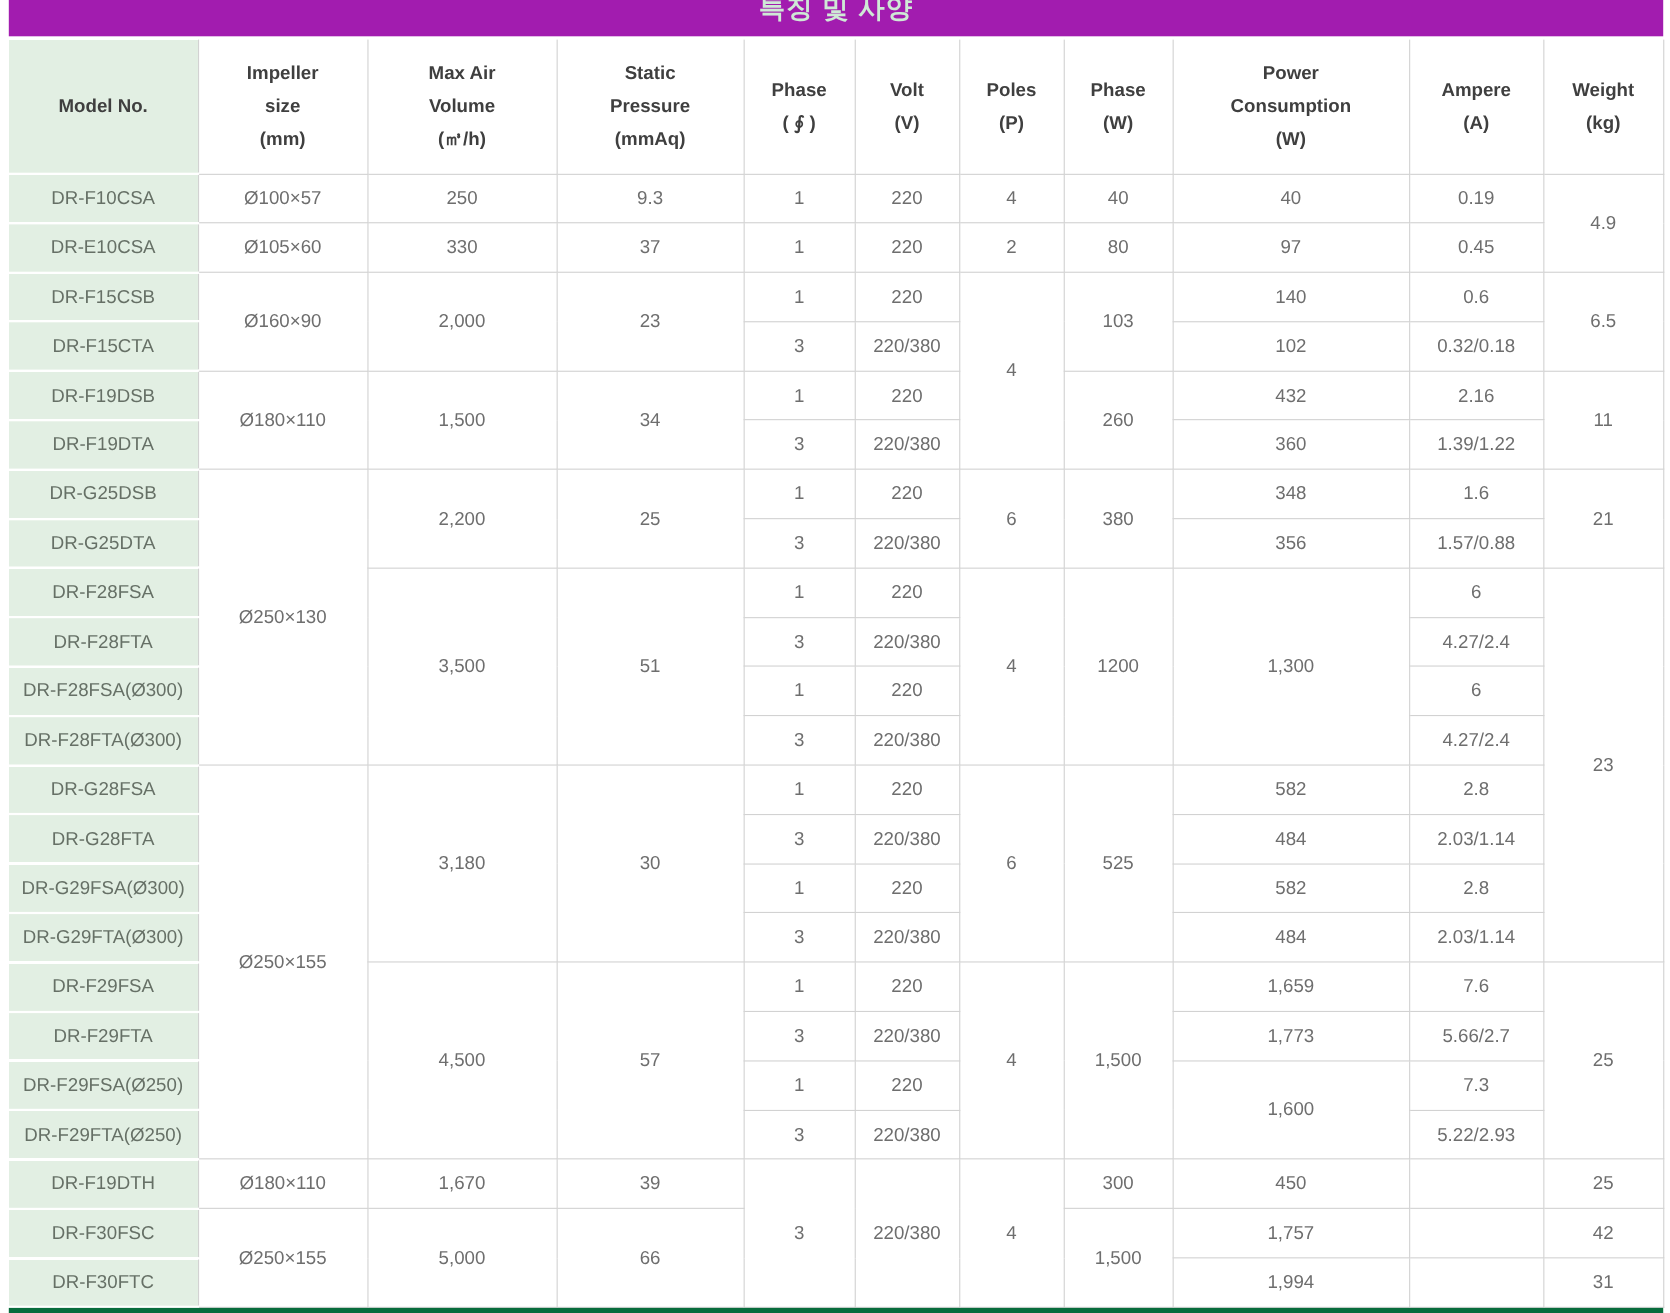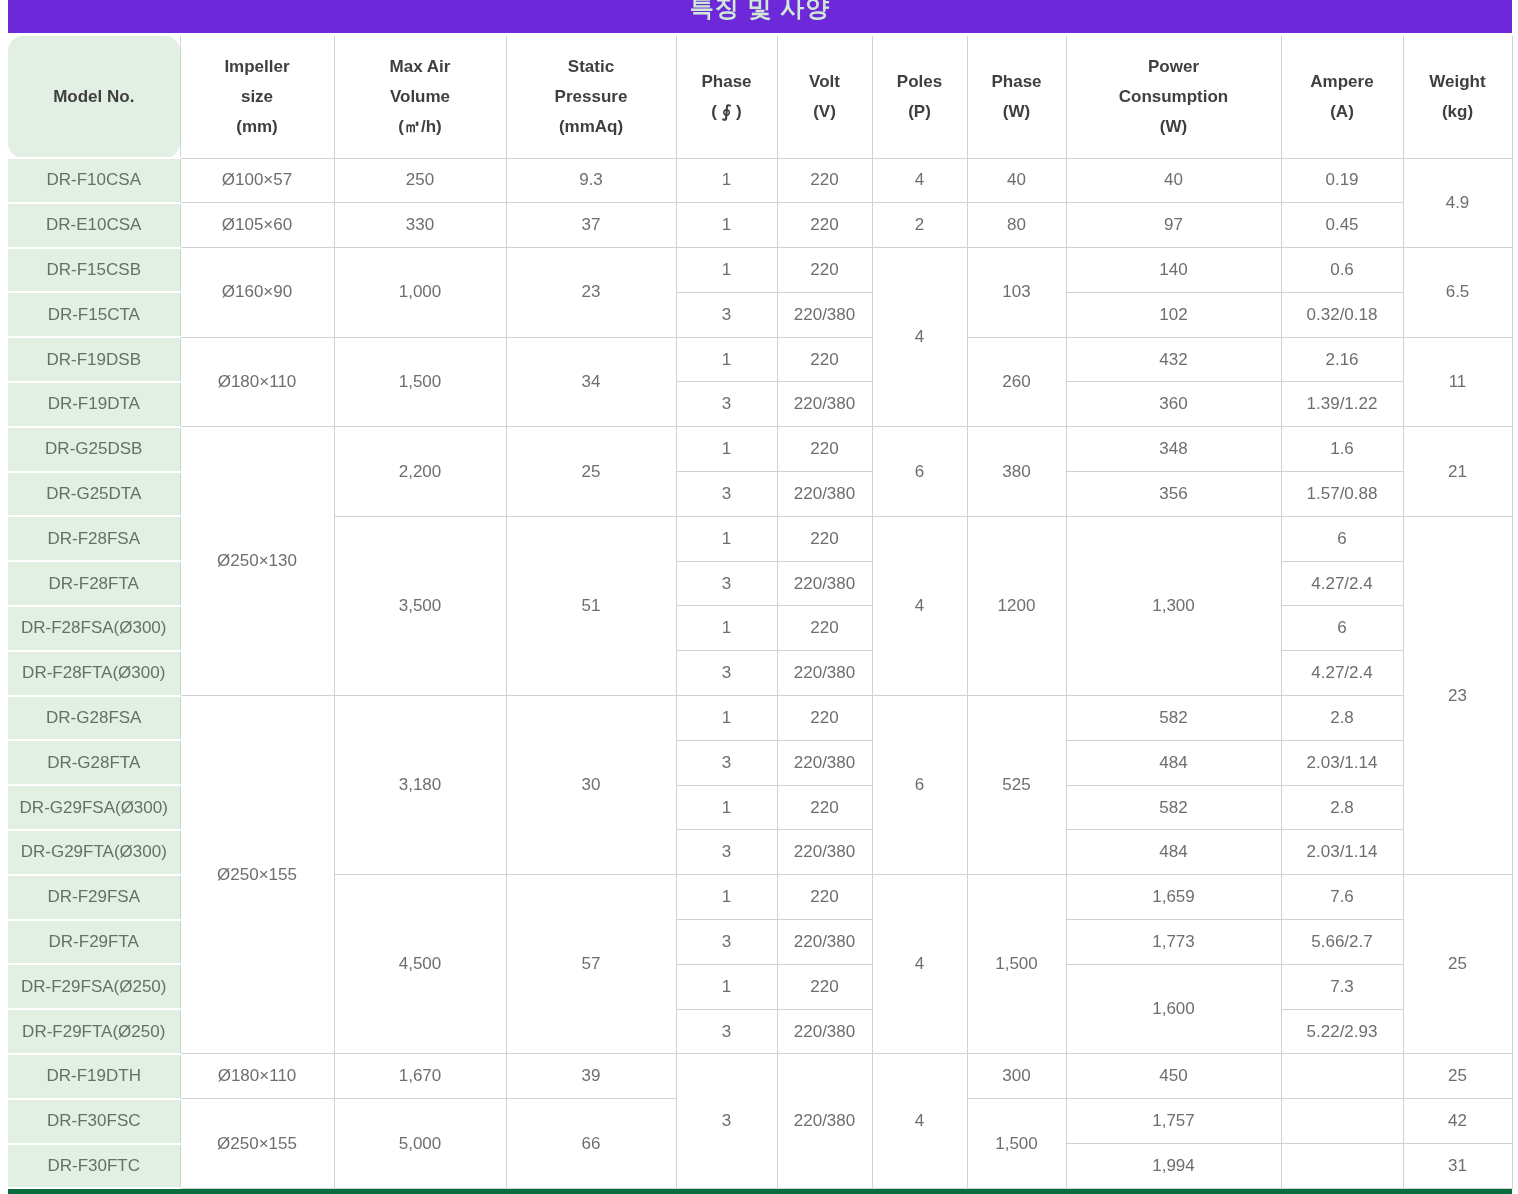--- a/index.html
+++ b/index.html
@@ -3,21 +3,21 @@
 <meta charset="utf-8">
 <style>
   html,body{margin:0;padding:0;background:#ffffff;}
   body{
     width:1518px;height:1194px;
     font-family:"Liberation Sans","DejaVu Sans",sans-serif;
     overflow:hidden;
   }
   .title-bar{
     margin-left:8px;width:1504px;height:33px;
-    background:#6d28d9;overflow:hidden;
+    background:#a21caf;overflow:hidden;
     display:flex;justify-content:center;
   }
   .title-bar span{
     color:#cfe9d6;font-size:24px;font-weight:bold;
     margin-top:-7px;line-height:30px;letter-spacing:1px;
   }
   table.spec{
     margin-left:8px;margin-top:3px;width:1504px;
     border-collapse:collapse;table-layout:fixed;
   }
@@ -25,21 +25,21 @@
     border:1px solid #d2d2d2;
     text-align:center;vertical-align:middle;
     padding:0;overflow:hidden;white-space:nowrap;
   }
   thead tr{height:122px;}
   th{
     background:#ffffff;color:#3f3f3f;
     font-size:17px;font-weight:bold;border-top:none;
   }
   th div{line-height:30px;}
-  th.model-h{background:#e2efe3;border-left:none;border-radius:15px;}
+  th.model-h{background:#e2efe3;border-left:none;}
   tbody tr{height:44.8px;}
   td{color:#6e6e6e;font-size:17px;background:#ffffff;}
   td.model{
     background:#e2efe3;color:#667066;
     border-top:2px solid #ffffff;border-bottom:2px solid #ffffff;
     border-left:none;
     margin-left:27px;
   }
   .bottom-bar{
     margin-left:8px;width:1504px;height:5px;background:#086c3c;
@@ -139,21 +139,21 @@
         <td>1</td>
         <td>220</td>
         <td>2</td>
         <td>80</td>
         <td>97</td>
         <td>0.45</td>
       </tr>
       <tr>
         <td class="model">DR-F15CSB</td>
         <td rowspan="2">Ø160×90</td>
-        <td rowspan="2">1,000</td>
+        <td rowspan="2">2,000</td>
         <td rowspan="2">23</td>
         <td>1</td>
         <td>220</td>
         <td rowspan="4">4</td>
         <td rowspan="2">103</td>
         <td>140</td>
         <td>0.6</td>
         <td rowspan="2">6.5</td>
       </tr>
       <tr>

